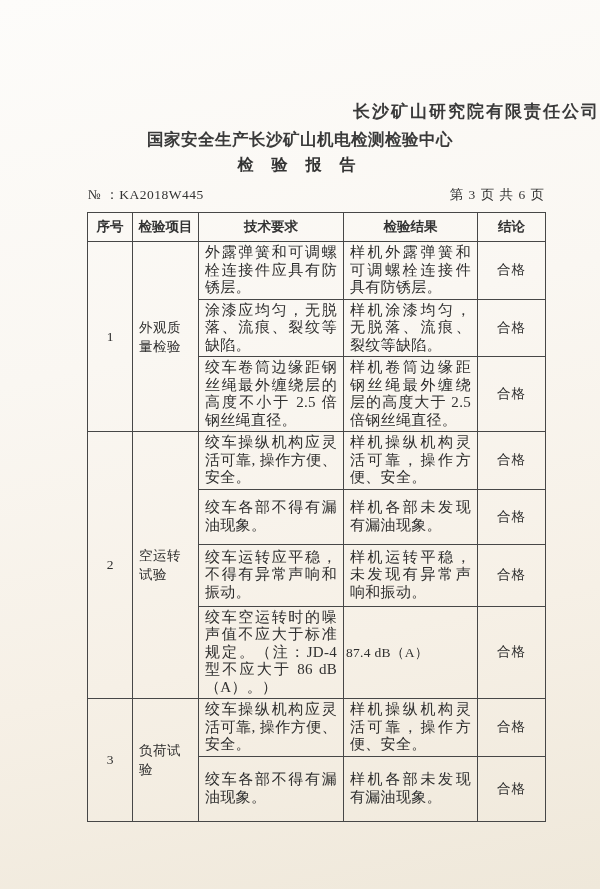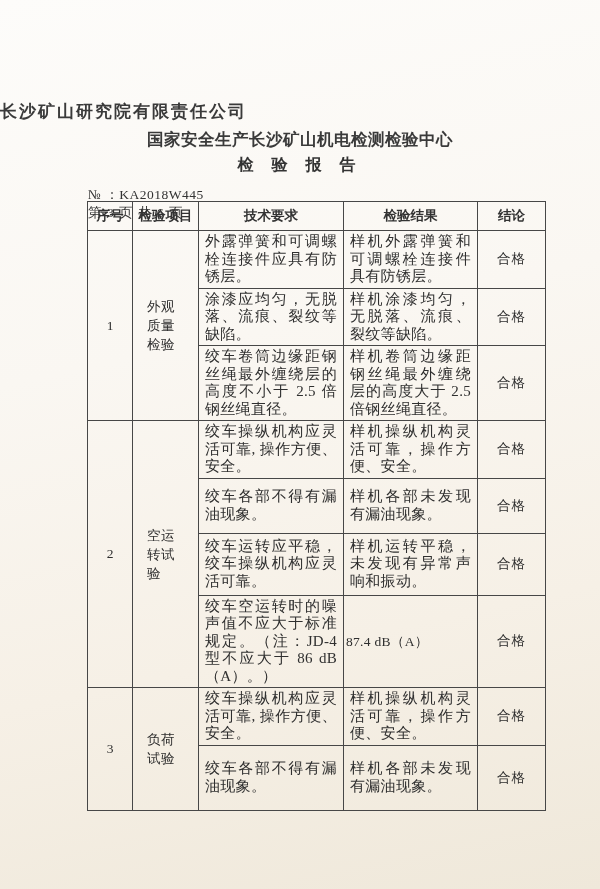--- a/index.html
+++ b/index.html
@@ -7,53 +7,53 @@
     width:600px;height:889px;
     font-family:"Liberation Serif","DejaVu Serif",serif;
     color:#2d2d2d;
     background:#f2ecdf;
   }
   .sheet{
     position:relative;width:600px;height:889px;overflow:hidden;
     background:linear-gradient(168deg,#fdfcfa 0%,#faf7f2 38%,#f6f0e6 70%,#efe8da 100%);
   }
   .org-line1{
-    position:absolute;top:100px;left:0;right:8px;text-align:left;
+    position:absolute;top:100px;left:0;right:0;text-align:right;
     font-size:17px;font-weight:bold;letter-spacing:2px;color:#3a3a3a;
   }
   .org-line2{
     position:absolute;top:129px;left:0;right:0;text-align:center;
     font-size:16.5px;font-weight:bold;letter-spacing:0.5px;color:#3a3a3a;
   }
   .report-title{
     position:absolute;top:155px;left:0;right:0;text-align:center;
     font-size:16px;font-weight:bold;letter-spacing:7px;color:#333;
   }
   .meta-row{
     position:absolute;top:186px;left:88px;width:457px;
     display:flex;justify-content:space-between;align-items:baseline;
-    font-size:13.5px;color:#333;flex-direction:column;
+    font-size:13.5px;color:#333;
   }
   .report-no span{letter-spacing:0.5px;}
   .page-indicator{letter-spacing:1px;}
   table.report-table{
-    position:absolute;top:201px;left:87px;width:458px;
+    position:absolute;top:212px;left:87px;width:458px;
     border-collapse:collapse;table-layout:fixed;
   }
   .report-table th,.report-table td{
     border:1.6px solid #474747;
     vertical-align:middle;
     overflow:hidden;
   }
   .report-table th{
     font-size:13.5px;font-weight:bold;color:#333;
     text-align:center;padding:2px;
   }
   td.cell-serial{text-align:center;font-size:13.5px;}
-  td.cell-item{font-size:13.5px;padding:2px 14px;line-height:19px;letter-spacing:0.5px;}
+  td.cell-item{font-size:13.5px;padding:2px 6px;line-height:19px;letter-spacing:0.5px;}
   td.cell-req,td.cell-res{
     font-size:15px;line-height:17.5px;padding:2px 6px;
     text-align:justify;letter-spacing:0.3px;color:#2f2f2f;
   }
   td.cell-res-center{font-size:13.5px;text-align:left;padding:2px;}
   td.cell-con{text-align:center;font-size:13.5px;letter-spacing:1px;}
   tr.h-header{height:29px;}
   tr.h-r1a{height:55px;}
   tr.h-r1b{height:51px;}
   tr.h-r1c{height:72px;}
@@ -128,21 +128,21 @@
         <td class="cell-req">绞车操纵机构应灵活可靠, 操作方便、安全。</td>
         <td class="cell-res">样机操纵机构灵活可靠，操作方便、安全。</td>
         <td class="cell-con">合格</td>
       </tr>
       <tr class="h-r2b">
         <td class="cell-req">绞车各部不得有漏油现象。</td>
         <td class="cell-res">样机各部未发现有漏油现象。</td>
         <td class="cell-con">合格</td>
       </tr>
       <tr class="h-r2c">
-        <td class="cell-req">绞车运转应平稳，绞车操纵机构应灵活可靠。</td>
+        <td class="cell-req">绞车运转应平稳，不得有异常声响和振动。</td>
         <td class="cell-res">样机运转平稳，未发现有异常声响和振动。</td>
         <td class="cell-con">合格</td>
       </tr>
       <tr class="h-r2d">
         <td class="cell-req">绞车空运转时的噪声值不应大于标准规定。（注：JD-4 型不应大于 86 dB（A）。）</td>
         <td class="cell-res cell-res-center">87.4 dB（A）</td>
         <td class="cell-con">合格</td>
       </tr>
 
       <tr class="h-r3a">

